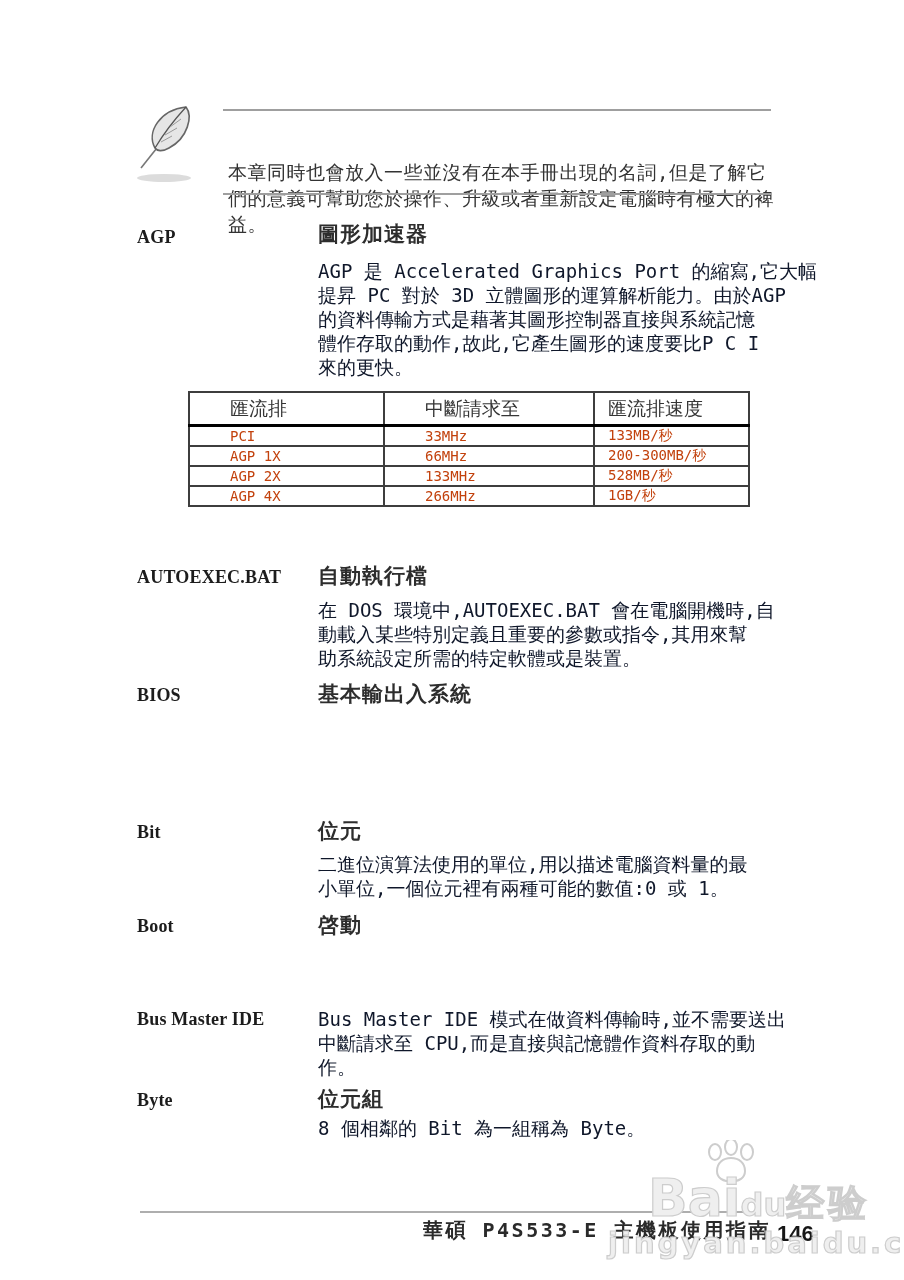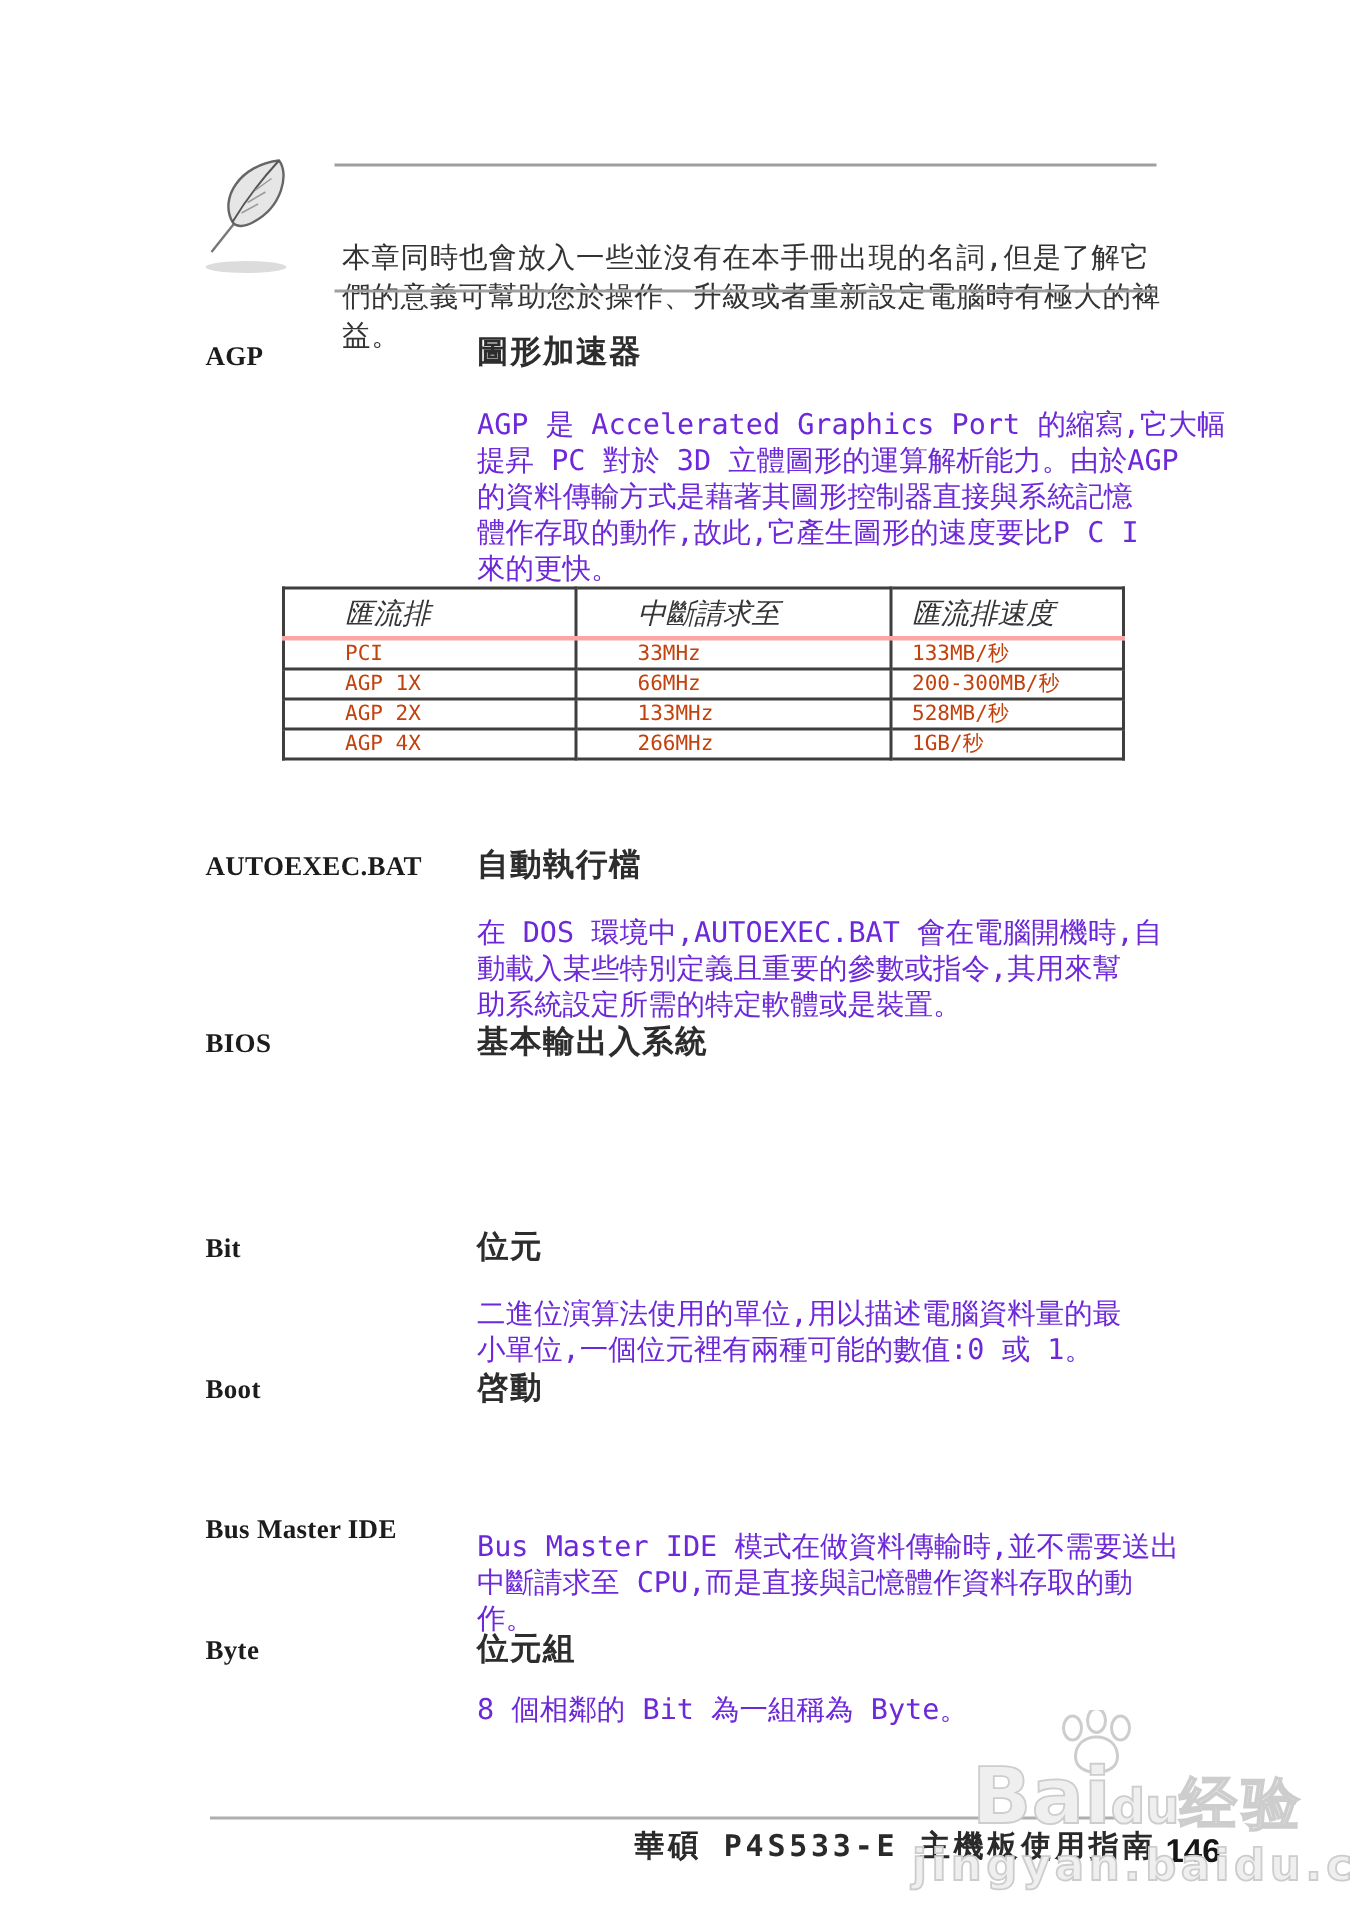--- a/index.html
+++ b/index.html
@@ -23,28 +23,28 @@
     position:absolute; left:137px;
     font-family:"Liberation Serif","DejaVu Serif",serif;
     font-weight:bold; font-size:18px; color:#1c1c1c; letter-spacing:0.2px;
   }
   .subtitle {
     position:absolute; left:318px; font-size:21px; font-weight:bold;
     color:#2d2d2d; letter-spacing:1px;
   }
   .definition {
     position:absolute; left:318px; font-size:19px; line-height:24px;
-    white-space:pre; color:#6d28d9;margin-top:12px;
+    white-space:pre; color:#0f172a;
   }
 
   
   table.bus { position:absolute; left:188px; top:391px; border-collapse:collapse; table-layout:fixed; }
   table.bus th, table.bus td { border:2px solid #3e3e3e; text-align:left; font-weight:normal; vertical-align:middle; }
   table.bus th { height:31px; font-size:19px; padding:0 0 0 40px; color:#353535; }
-  table.bus thead tr { border-bottom:3px solid #fca5a5;font-style:italic; }
+  table.bus thead tr { border-bottom:3px solid #000000; }
   table.bus td { height:17px; font-size:14px; padding:0 0 0 40px; color:#c2410c; }
   table.bus th.c3, table.bus td.c3 { padding-left:13px; }
 
   
   .footer-rule { position:absolute; left:140px; top:1211px; width:606px; height:2px; background:#aeaeae; }
   .footer-title {
     position:absolute; left:423px; top:1217px; font-size:20px; font-weight:bold;
     letter-spacing:2.5px; color:#2a2a2a;
   }
   .footer-page {

